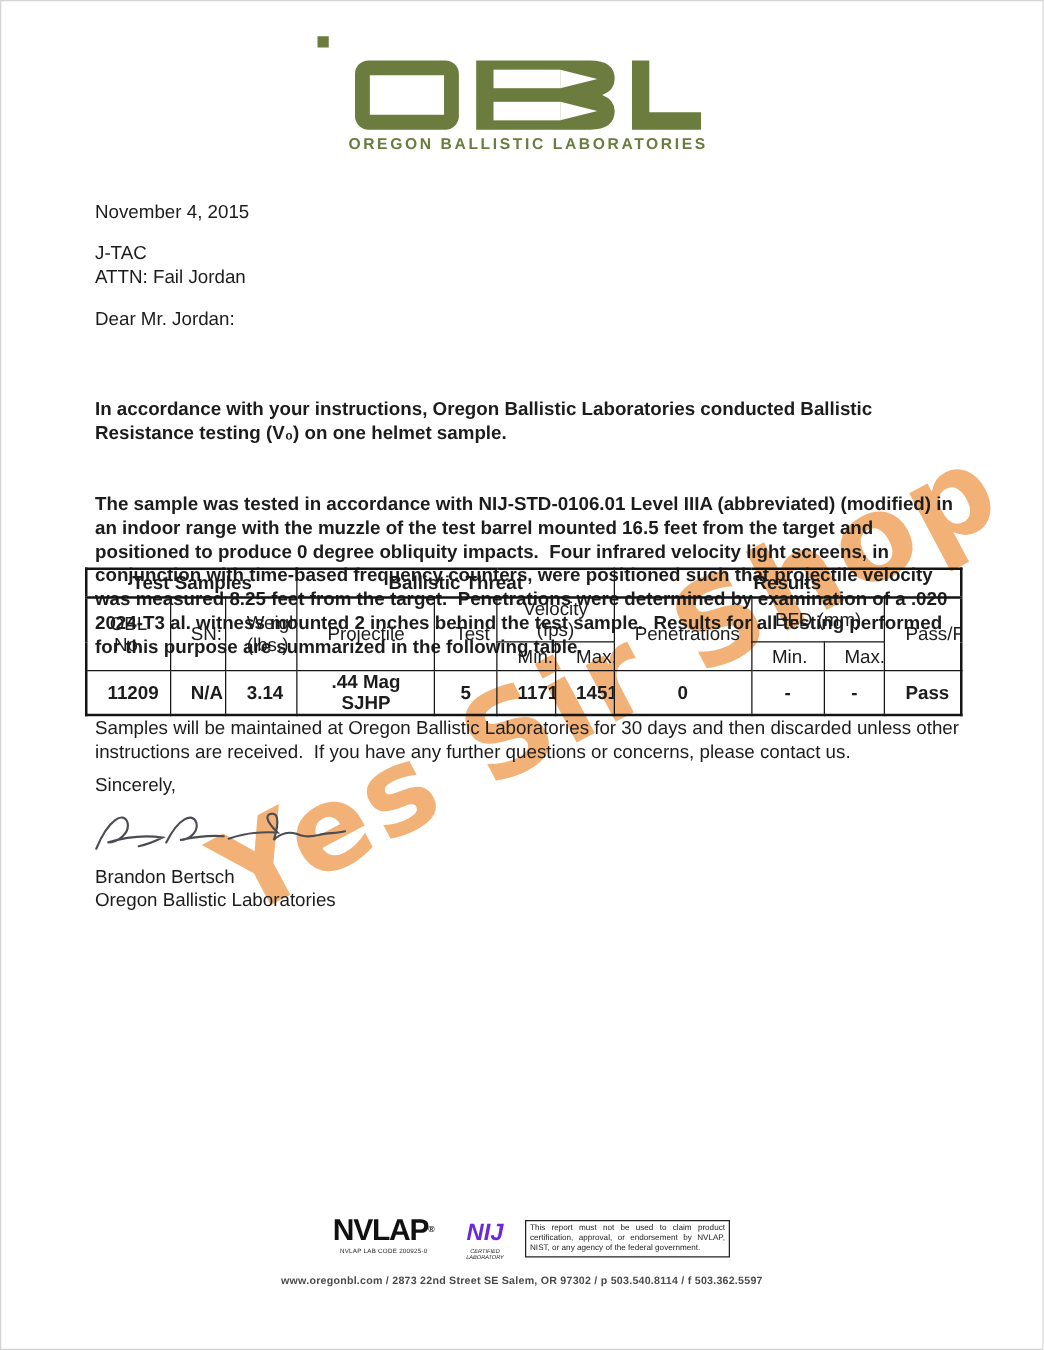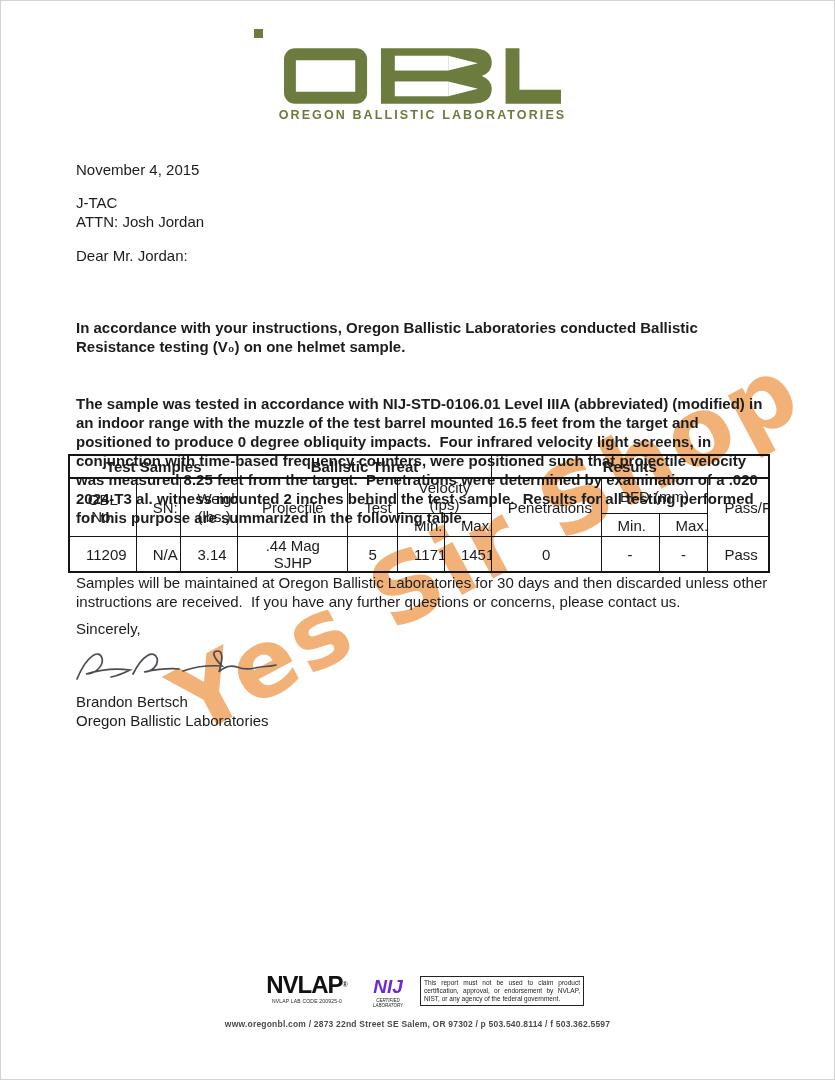--- a/index.html
+++ b/index.html
@@ -47,21 +47,21 @@
     border-collapse:collapse; table-layout:fixed; width:702px;
     font-size:15px; text-align:center; background:transparent;
   }
   table.results th, table.results td {
     border:1px solid #151515; padding:0 16px; overflow:hidden;
   }
   table.results { border:2px solid #151515; }
   tr.grp th { font-weight:bold; height:21px; border-bottom-width:2px; }
   tr.sub th { font-weight:normal; height:22px; }
   tr.sub2 th { font-weight:normal; height:22px; }
-  tr.data td { font-weight:normal; height:26px; }
+  tr.data td { font-weight:bold; height:26px; }
   th.two-line { white-space:pre-line; line-height:18px; }
 
   
   .nvlap-block { left:256px; top:973px; width:100px; text-align:center; z-index:2; }
   .nvlap-name { font-weight:900; font-size:24px; letter-spacing:-1px; color:#111; line-height:22px; font-family:"Liberation Sans", sans-serif; }
   .nvlap-reg { font-size:7px; vertical-align:super; font-weight:bold; }
   .nvlap-code { font-size:5px; color:#222; letter-spacing:0.2px; margin-top:1px; }
   .nij-block { left:360px; top:976px; width:54px; text-align:center; z-index:2; }
   .nij-name { font-weight:900; font-style:italic; font-size:19px; color:#6d28d9; line-height:20px; }
   .nij-sub { font-size:4.5px; font-style:italic; color:#222; margin-top:1px; }
@@ -96,21 +96,21 @@
     </g>
 
     <path d="M224,0 h14 v42 h42 v14 h-56 Z" fill="#6b7c3e"></path>
   </svg>
   <div class="abs wordmark">OREGON BALLISTIC LABORATORIES</div>
 
   <div class="abs txt date-line">November 4, 2015</div>
 
   <div class="abs txt recipient">
     <div>J-TAC</div>
-    <div>ATTN: Josh Jordan</div>
+    <div>ATTN: Fail Jordan</div>
   </div>
 
   <div class="abs txt salutation">Dear Mr. Jordan:</div>
 
   <div class="abs txt body-block">
     <div>In accordance with your instructions, Oregon Ballistic Laboratories conducted Ballistic Resistance testing (V₀) on one helmet sample.</div>
     <div>The sample was tested in accordance with NIJ-STD-0106.01 Level IIIA (abbreviated) (modified) in an indoor range with the muzzle of the test barrel mounted 16.5 feet from the target and positioned to produce 0 degree obliquity impacts.  Four infrared velocity light screens, in conjunction with time-based frequency counters, were positioned such that projectile velocity was measured 8.25 feet from the target.  Penetrations were determined by examination of a .020 2024-T3 al. witness mounted 2 inches behind the test sample.  Results for all testing performed for this purpose are summarized in the following table.</div>
   </div>
 
   <div class="abs results-table-wrap">

